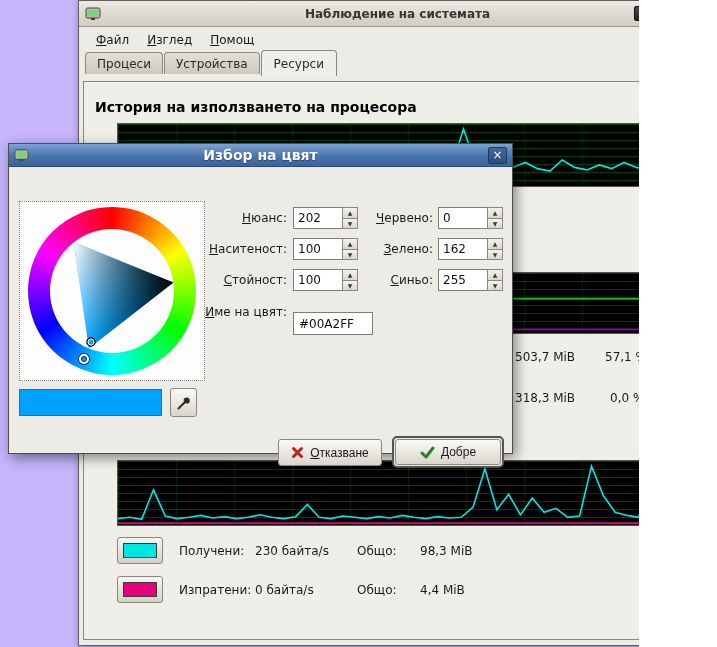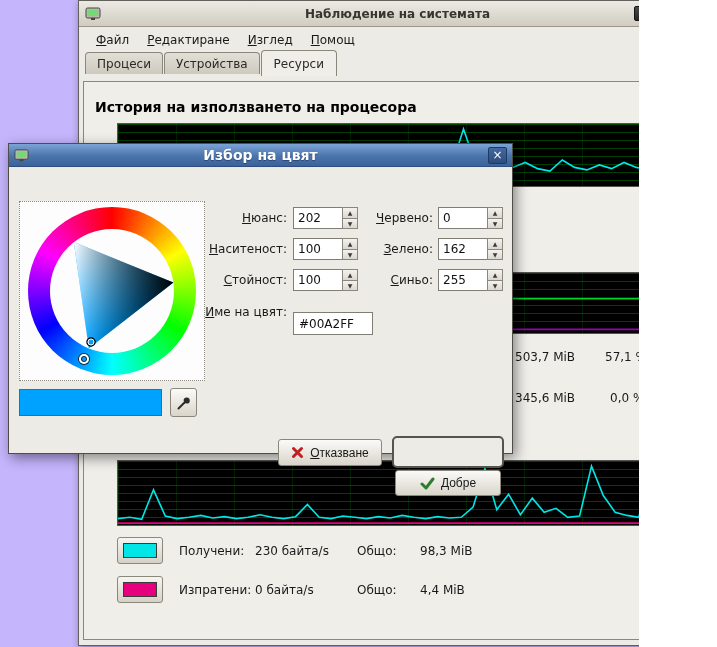--- a/index.html
+++ b/index.html
@@ -102,21 +102,21 @@
   }
   .spin-btn + .spin-btn { border-top:none; }
   .text-entry {
     position:absolute; border:1px solid #7f7d74; background:#fff; font-family:"DejaVu Sans", sans-serif;
     font-size:12px; padding-left:5px; color:#111; height:23px;
   }
   .preview { position:absolute; left:10px; top:222px; width:143px; height:27px; border:1px solid #64625b; }
   .dropper-btn { position:absolute; left:161px; top:221px; width:27px; height:29px; }
   .dlg-btn { position:absolute; height:27px; }
   .default-frame { position:absolute; border:2px solid #55544e; border-radius:5px; padding:1px; background:#edebe5; }
-  .default-frame .btn { width:100%; height:100%;margin-top:31px; }
+  .default-frame .btn { width:100%; height:100%; }
 </style>
 </head>
 <body>
 
 <div class="stage">
 
   <div class="window main-window">
     <div class="titlebar">
       <svg class="win-icon" viewBox="0 0 16 16">
         <rect x="1" y="2" width="14" height="10" rx="1.5" fill="#b9b6ae" stroke="#45443f"></rect>
@@ -126,21 +126,20 @@
       <span class="title">Наблюдение на системата</span>
       <span class="win-buttons">
         <span class="win-btn">_</span>
         <span class="win-btn">□</span>
         <span class="win-btn">×</span>
       </span>
     </div>
 
     <div class="menubar">
       <span class="menu-item"><u>Ф</u>айл</span>
-      <span class="menu-item"><u>Р</u>едактиране</span>
       <span class="menu-item"><u>И</u>зглед</span>
       <span class="menu-item"><u>П</u>омощ</span>
     </div>
 
     <div class="tabstrip">
       <span class="tab">Процеси</span>
       <span class="tab">Устройства</span>
       <span class="tab active">Ресурси</span>
     </div>
 
@@ -155,21 +154,21 @@
 
       <div class="chart" style="left:33px; top:190px; width:582px; height:62px;">
         <svg viewBox="0 0 580 100" preserveAspectRatio="none">
           <polyline stroke="#00D42A" points="0.0,43.0 580.0,43.0"></polyline>
           <polyline stroke="#9A00B8" points="0.0,94.0 580.0,94.0"></polyline>
         </svg>
       </div>
 
       <div class="mem-text" style="left:431px; top:268px;">503,7 MiB</div>
       <div class="mem-text" style="left:521px; top:268px;">57,1 %</div>
-      <div class="mem-text" style="left:431px; top:309px;">345,6 MiB</div>
+      <div class="mem-text" style="left:431px; top:309px;">318,3 MiB</div>
       <div class="mem-text" style="left:526px; top:309px;">0,0 %</div>
 
       <div class="chart" style="left:33px; top:378px; width:582px; height:66px;">
         <svg viewBox="0 0 580 100" preserveAspectRatio="none">
           <polyline stroke="#00E5E5" points="0.0,90.0 11.8,88.0 23.7,91.0 35.5,45.0 47.3,86.0 59.2,90.0 71.0,88.0 82.9,85.0 94.7,89.0 106.5,87.0 118.4,90.0 130.2,88.0 142.0,84.0 153.9,88.0 165.7,90.0 177.6,87.0 189.4,68.0 201.2,88.0 213.1,90.0 224.9,86.0 236.7,88.0 248.6,90.0 260.4,87.0 272.2,89.0 284.1,85.0 295.9,88.0 307.8,90.0 319.6,87.0 331.4,89.0 343.3,88.0 355.1,72.0 366.9,12.0 378.8,76.0 390.6,52.0 402.4,84.0 414.3,58.0 426.1,80.0 438.0,74.0 449.8,88.0 461.6,86.0 473.5,8.0 485.3,54.0 497.1,80.0 509.0,85.0 520.8,88.0 532.7,18.0 544.5,70.0 556.3,42.0 568.2,74.0 580.0,62.0"></polyline>
           <polyline stroke="#E6007E" points="0.0,97.0 580.0,97.0"></polyline>
         </svg>
       </div>
 
       <div class="swatch-btn raised" style="left:33px; top:455px;">

